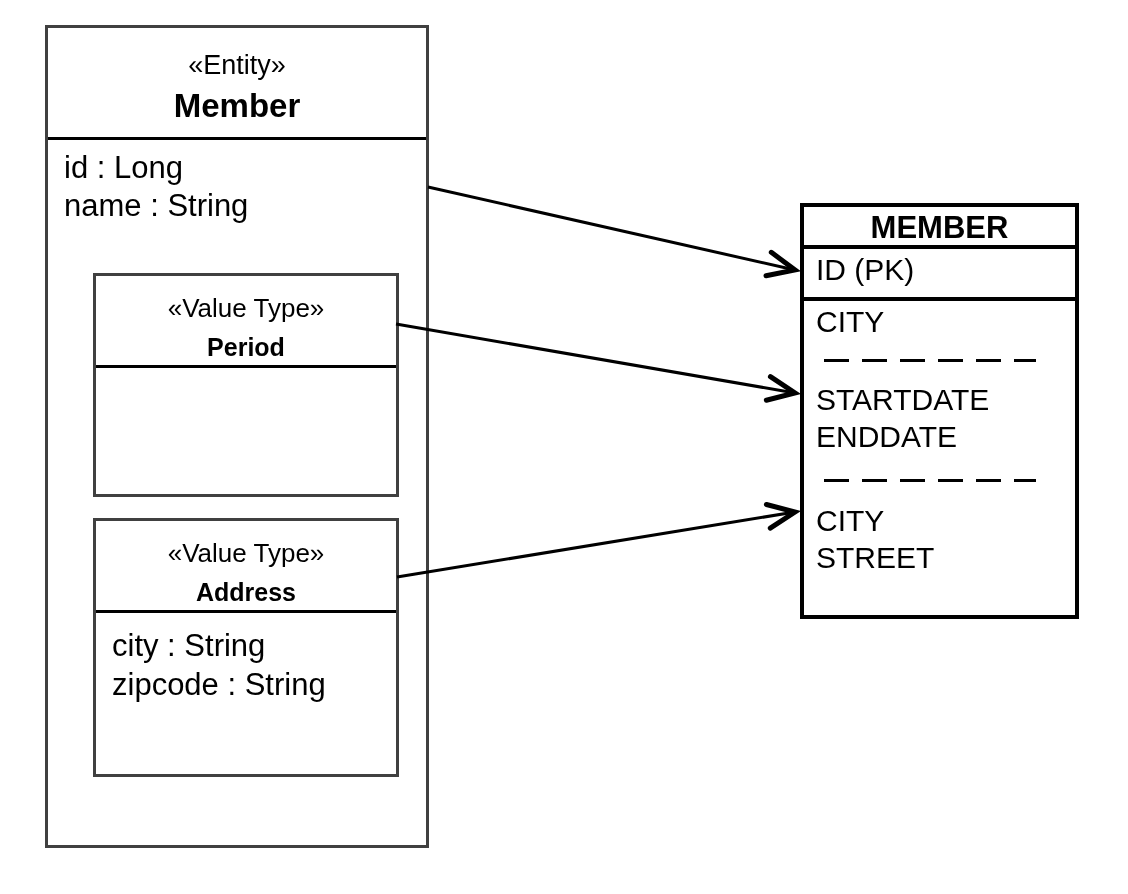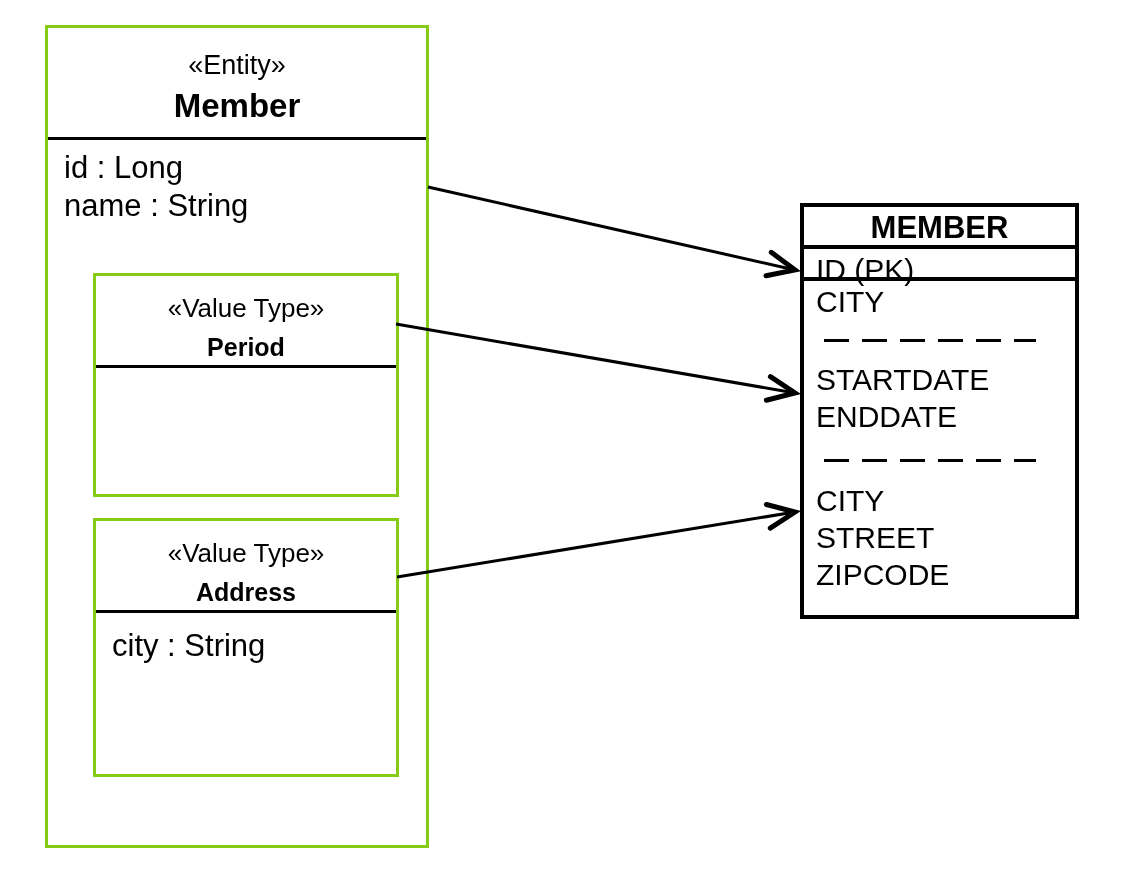--- a/index.html
+++ b/index.html
@@ -23,21 +23,21 @@
     left: 0; top: 0;
     width: 1128px; height: 894px;
     z-index: 10;
     pointer-events: none;
   }
 
   
   .uml-box {
     position: absolute;
     background: #ffffff;
-    border: 3px solid #84cc16;
+    border: 3px solid #404040;
     box-sizing: border-box;
   }
   .uml-header {
     border-bottom: 3px solid #000000;
     text-align: center;
     box-sizing: border-box;
   }
   .stereotype {
     font-size: 27px;
     line-height: 38px;
@@ -84,21 +84,21 @@
   .db-header {
     height: 42px;
     border-bottom: 4px solid #000000;
     text-align: center;
     font-size: 31px;
     font-weight: bold;
     line-height: 42px;
     box-sizing: border-box;
   }
   .db-pk-row {
-    height: 32px;
+    height: 52px;
     border-bottom: 4px solid #000000;
     padding-left: 12px;
     font-size: 30px;
     line-height: 42px;
     box-sizing: border-box;
   }
   .db-body {
     padding: 2px 0 0 12px;
     font-size: 30px;
     line-height: 37px;
@@ -144,33 +144,33 @@
       </div>
     </div>
 
     <div class="uml-box vt-box address-box">
       <div class="uml-header">
         <div class="stereotype">«Value Type»</div>
         <div class="class-name">Address</div>
       </div>
       <div class="uml-attrs">
         <div>city : String</div>
+        <div>zipcode : String</div>
       </div>
     </div>
   </div>
 
 
   <div class="db-table">
     <div class="db-header">MEMBER</div>
     <div class="db-pk-row">ID (PK)</div>
     <div class="db-body">
       <div>CITY</div>
       <div class="dash-sep"></div>
       <div>STARTDATE</div>
       <div>ENDDATE</div>
       <div class="dash-sep second"></div>
       <div>CITY</div>
       <div>STREET</div>
-      <div>ZIPCODE</div>
     </div>
   </div>
 
 </div>
 
 </body></html>

